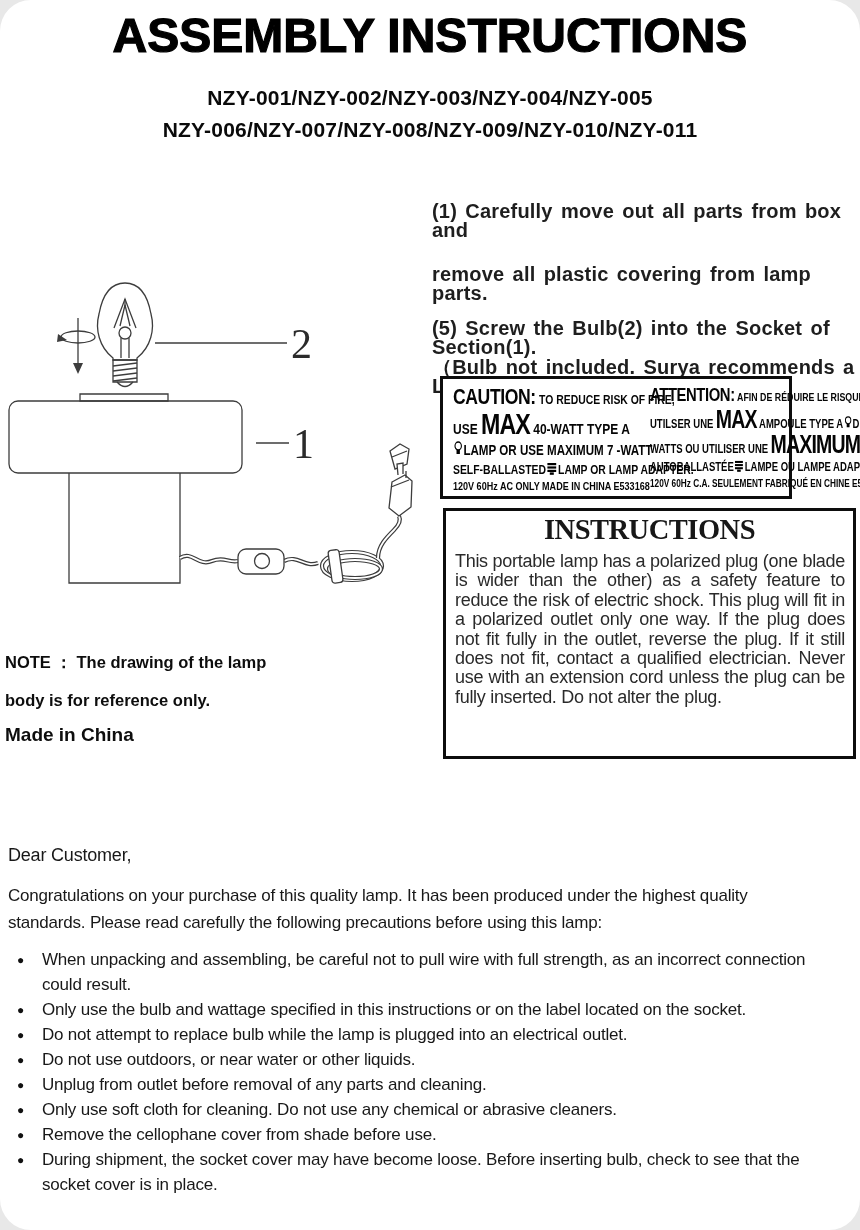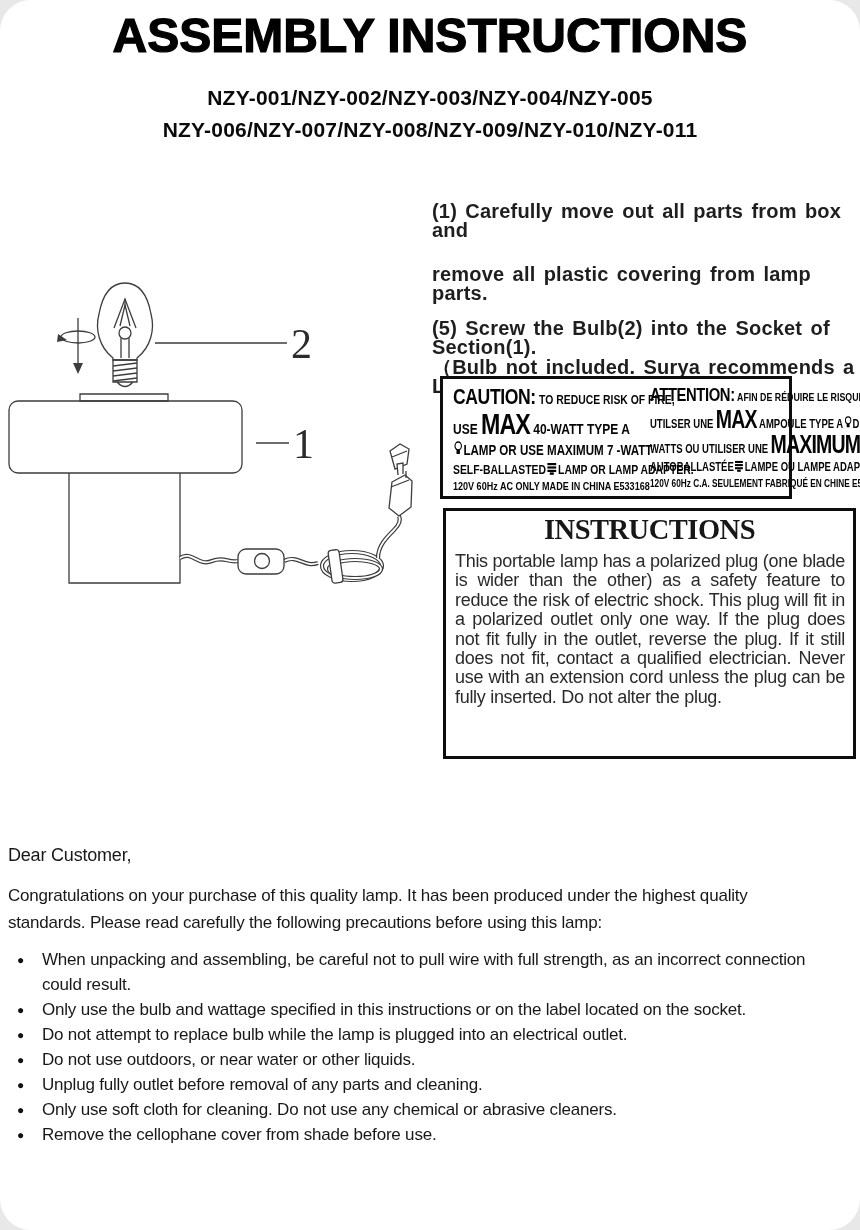--- a/index.html
+++ b/index.html
@@ -243,28 +243,34 @@
         <span class="cl-t10">120V 60Hz C.A. SEULEMENT FABRIQUÉ EN CHINE E533168</span>
       </div>
     </div>
   </div>
 
   <div class="safety-box">
     <div class="safety-h h2">INSTRUCTIONS</div>
     <div class="safety-body">This portable lamp has a polarized plug (one blade is wider than the other) as a safety feature to reduce the risk of electric shock. This plug will fit in a polarized outlet only one way. If the plug does not fit fully in the outlet, reverse the plug. If it still does not fit, contact a qualified electrician. Never use with an extension cord unless the plug can be fully inserted. Do not alter the plug.</div>
   </div>
 
+  <div class="note">
+    <div class="note-line n1">NOTE ：  The drawing of the lamp</div>
+    <div class="note-line n2">body is for reference only.</div>
+    <div class="made-in">Made in China</div>
+  </div>
 
   <div class="letter">
     <div class="salutation">Dear Customer,</div>
     <div class="intro">Congratulations on your purchase of this quality lamp. It has been produced under the highest quality standards. Please read carefully the following precautions before using this lamp:</div>
     <ul class="bullets">
       <li>When unpacking and assembling, be careful not to pull wire with full strength, as an incorrect connection could result.</li>
       <li>Only use the bulb and wattage specified in this instructions or on the label located on the socket.</li>
       <li>Do not attempt to replace bulb while the lamp is plugged into an electrical outlet.</li>
       <li>Do not use outdoors, or near water or other liquids.</li>
-      <li>Unplug fully outlet before removal of any parts and cleaning.</li>
+      <li>Unplug from outlet before removal of any parts and cleaning.</li>
       <li>Only use soft cloth for cleaning. Do not use any chemical or abrasive cleaners.</li>
       <li>Remove the cellophane cover from shade before use.</li>
+      <li>During shipment, the socket cover may have become loose. Before inserting bulb, check to see that the socket cover is in place.</li>
     </ul>
   </div>
 
 </div>
 
 </body></html>

